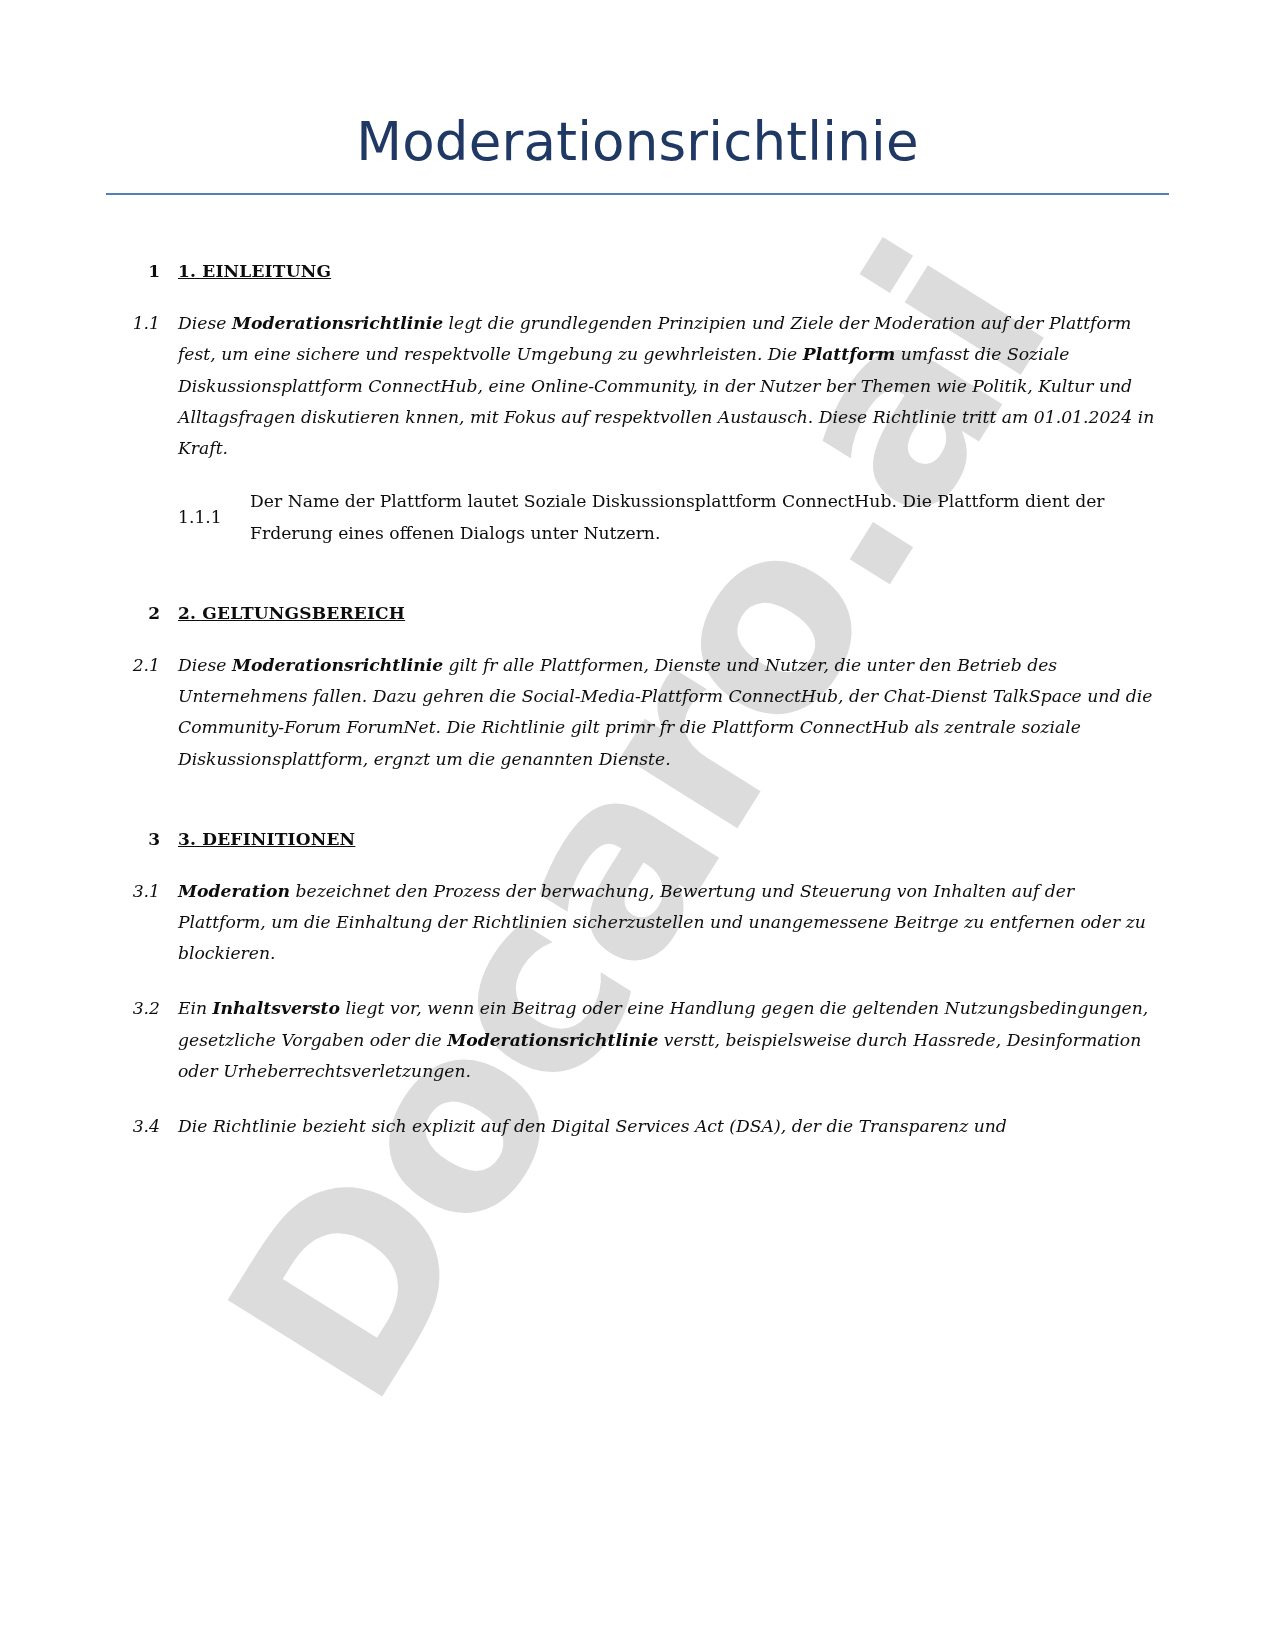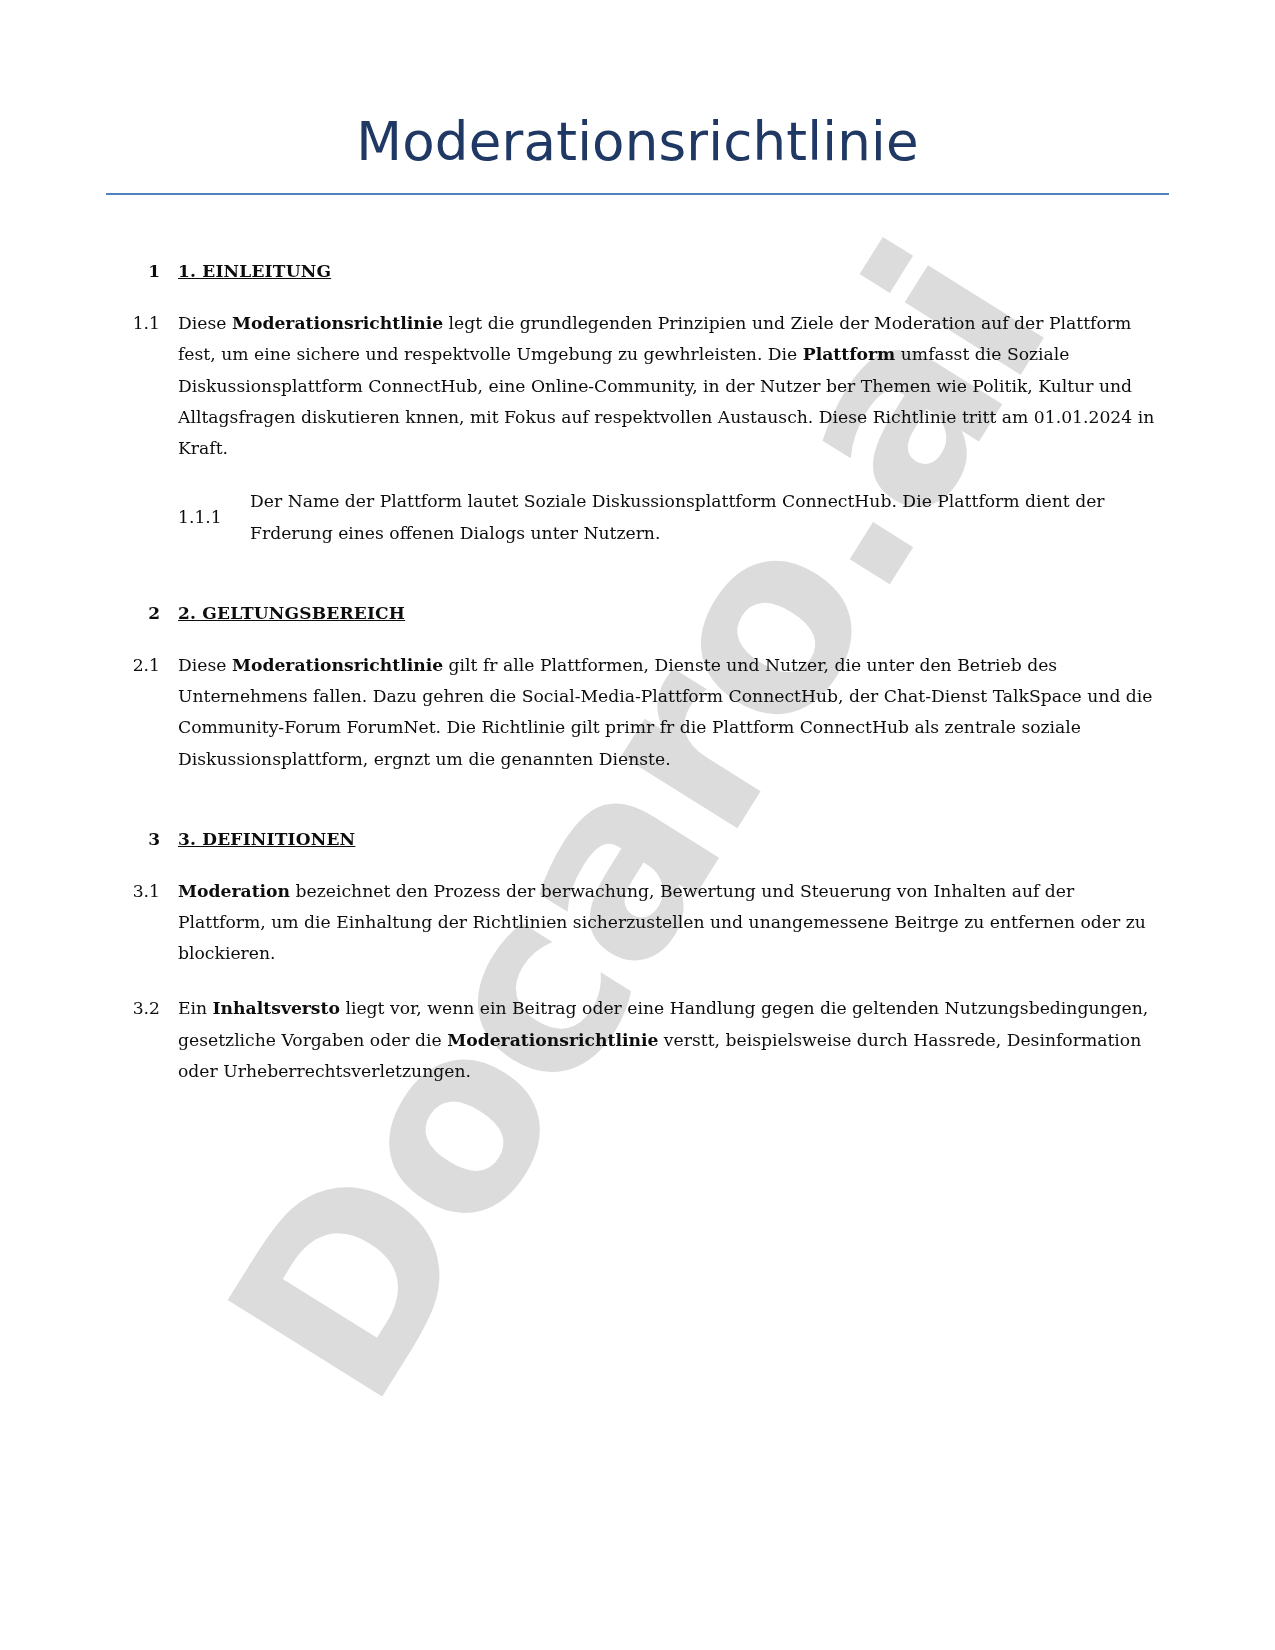--- a/index.html
+++ b/index.html
@@ -98,20 +98,21 @@
     text-decoration: underline;
   }
 
   
   .p-l2 {
     display: flex;
     align-items: baseline;
     margin-top: 24px;
     font-size: 17.2px;
     line-height: 1.82;
+    font-style: italic;
   }
   .p-l2 .num {
     width: 72px;
     flex: 0 0 72px;
     text-align: right;
     padding-right: 18px;
     box-sizing: border-box;
     white-space: nowrap;
   }
   .p-l2 .txt {
@@ -186,16 +187,20 @@
           <div class="txt">3. DEFINITIONEN</div>
         </div>
         <div class="p-l2">
           <div class="num">3.1</div>
           <div class="txt"><b>Moderation</b><span> bezeichnet den Prozess der berwachung, Bewertung und Steuerung von Inhalten auf der Plattform, um die Einhaltung der Richtlinien sicherzustellen und unangemessene Beitrge zu entfernen oder zu blockieren.</span></div>
         </div>
         <div class="p-l2">
           <div class="num">3.2</div>
           <div class="txt"><span>Ein </span><b>Inhaltsversto</b><span> liegt vor, wenn ein Beitrag oder eine Handlung gegen die geltenden Nutzungsbedingungen, gesetzliche Vorgaben oder die </span><b>Moderationsrichtlinie</b><span> verstt, beispielsweise durch Hassrede, Desinformation oder Urheberrechtsverletzungen.</span></div>
         </div>
+        <div class="p-l2">
+          <div class="num">3.4</div>
+          <div class="txt"><span>Die Richtlinie bezieht sich explizit auf den Digital Services Act (DSA), der die Transparenz und</span></div>
+        </div>
       </div>
 
   </div>
 </div>
 
 </body></html>

